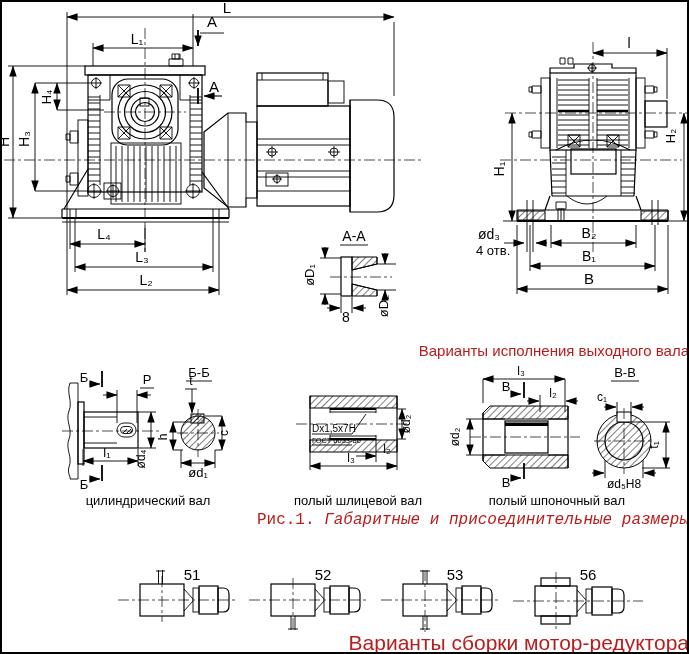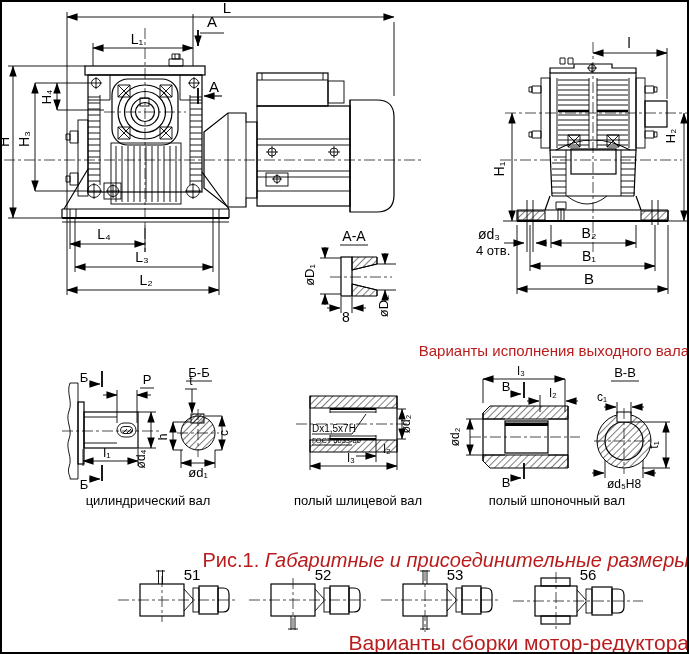--- a/index.html
+++ b/index.html
@@ -5,21 +5,21 @@
   html,body{margin:0;padding:0;background:#fff;}
   #shot{position:relative;width:689px;height:654px;background:#fff;overflow:hidden;
         font-family:"Liberation Sans","DejaVu Sans",sans-serif;}
   .frame{position:absolute;inset:0;border:2px solid #000;pointer-events:none;}
   svg{position:absolute;top:0;left:0;}
   svg text{font-family:"Liberation Sans","DejaVu Sans",sans-serif;fill:#000;}
   .f15{font-size:15px}.f14{font-size:14px}.f13{font-size:13px}.f12{font-size:12px}
   .f10{font-size:10px}.f7{font-size:7.5px}
   .cap{position:absolute;left:0;width:689px;text-align:right;color:#b91c1c;}
   .cap-heading{top:342px;font-size:15px;}
-  .cap-fig{top:549px;font-size:20px;}
+  .cap-fig{top:511px;font-size:16px;font-family:Liberation Mono, monospace;}
   .cap-fig .it{font-style:italic;}
   .cap-asm{top:631px;font-size:21px;}
 </style>
 </head>
 <body>
 
 <div id="shot">
 
 <svg width="689" height="654" viewBox="0 0 689 654">
   <defs>

